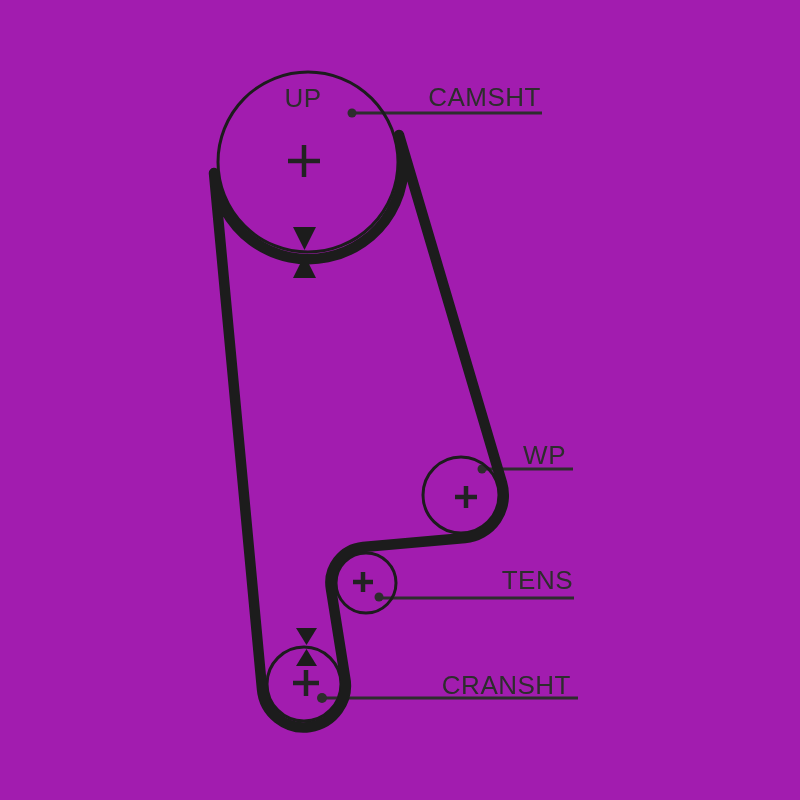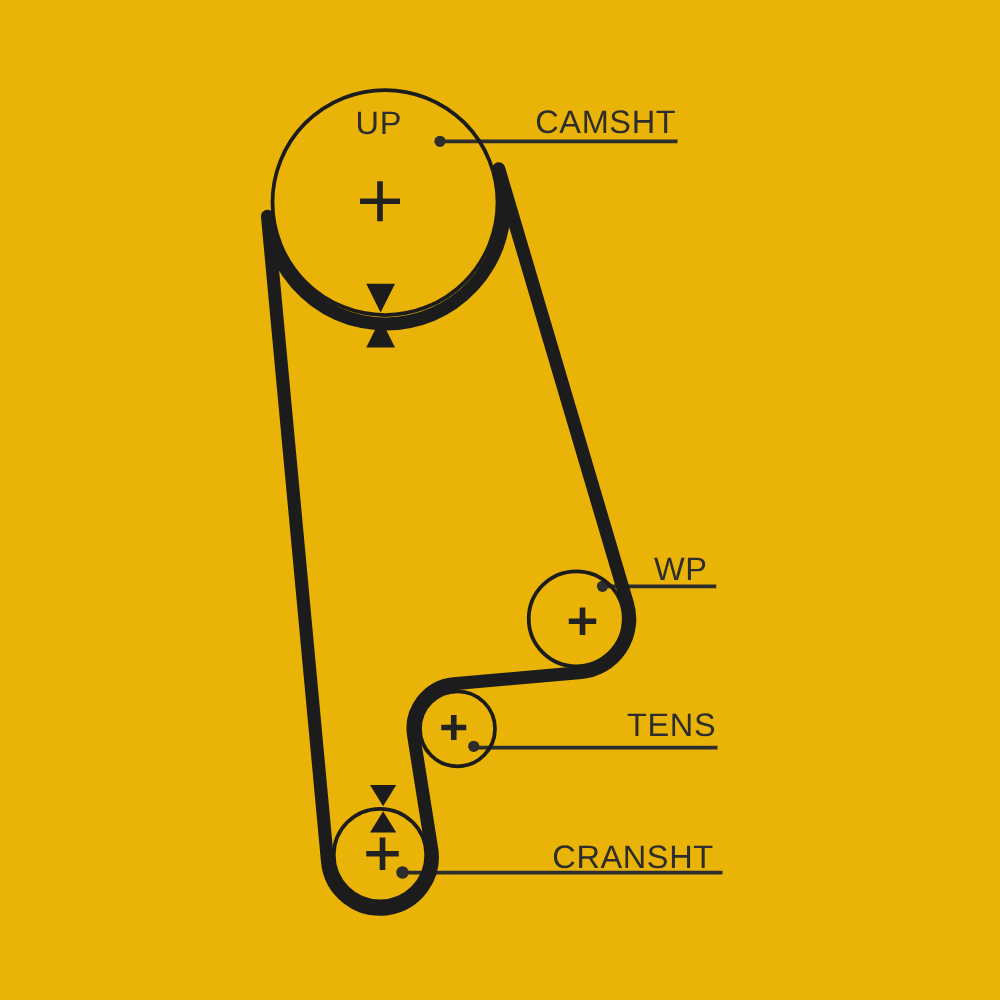--- a/index.html
+++ b/index.html
@@ -8,21 +8,21 @@
     width: 800px;
     height: 800px;
     background: #ffffff;
     font-family: "Liberation Sans", sans-serif;
     overflow: hidden;
   }
   .stage {
     position: relative;
     width: 800px;
     height: 800px;
-    background: #eab308;
+    background: #a21caf;
   }
   svg { display: block; }
   .belt {
     fill: none;
     stroke: #1c1c1c;
     stroke-width: 10.5;
     stroke-linejoin: round;
     stroke-linecap: butt;
   }
   .pulley {

